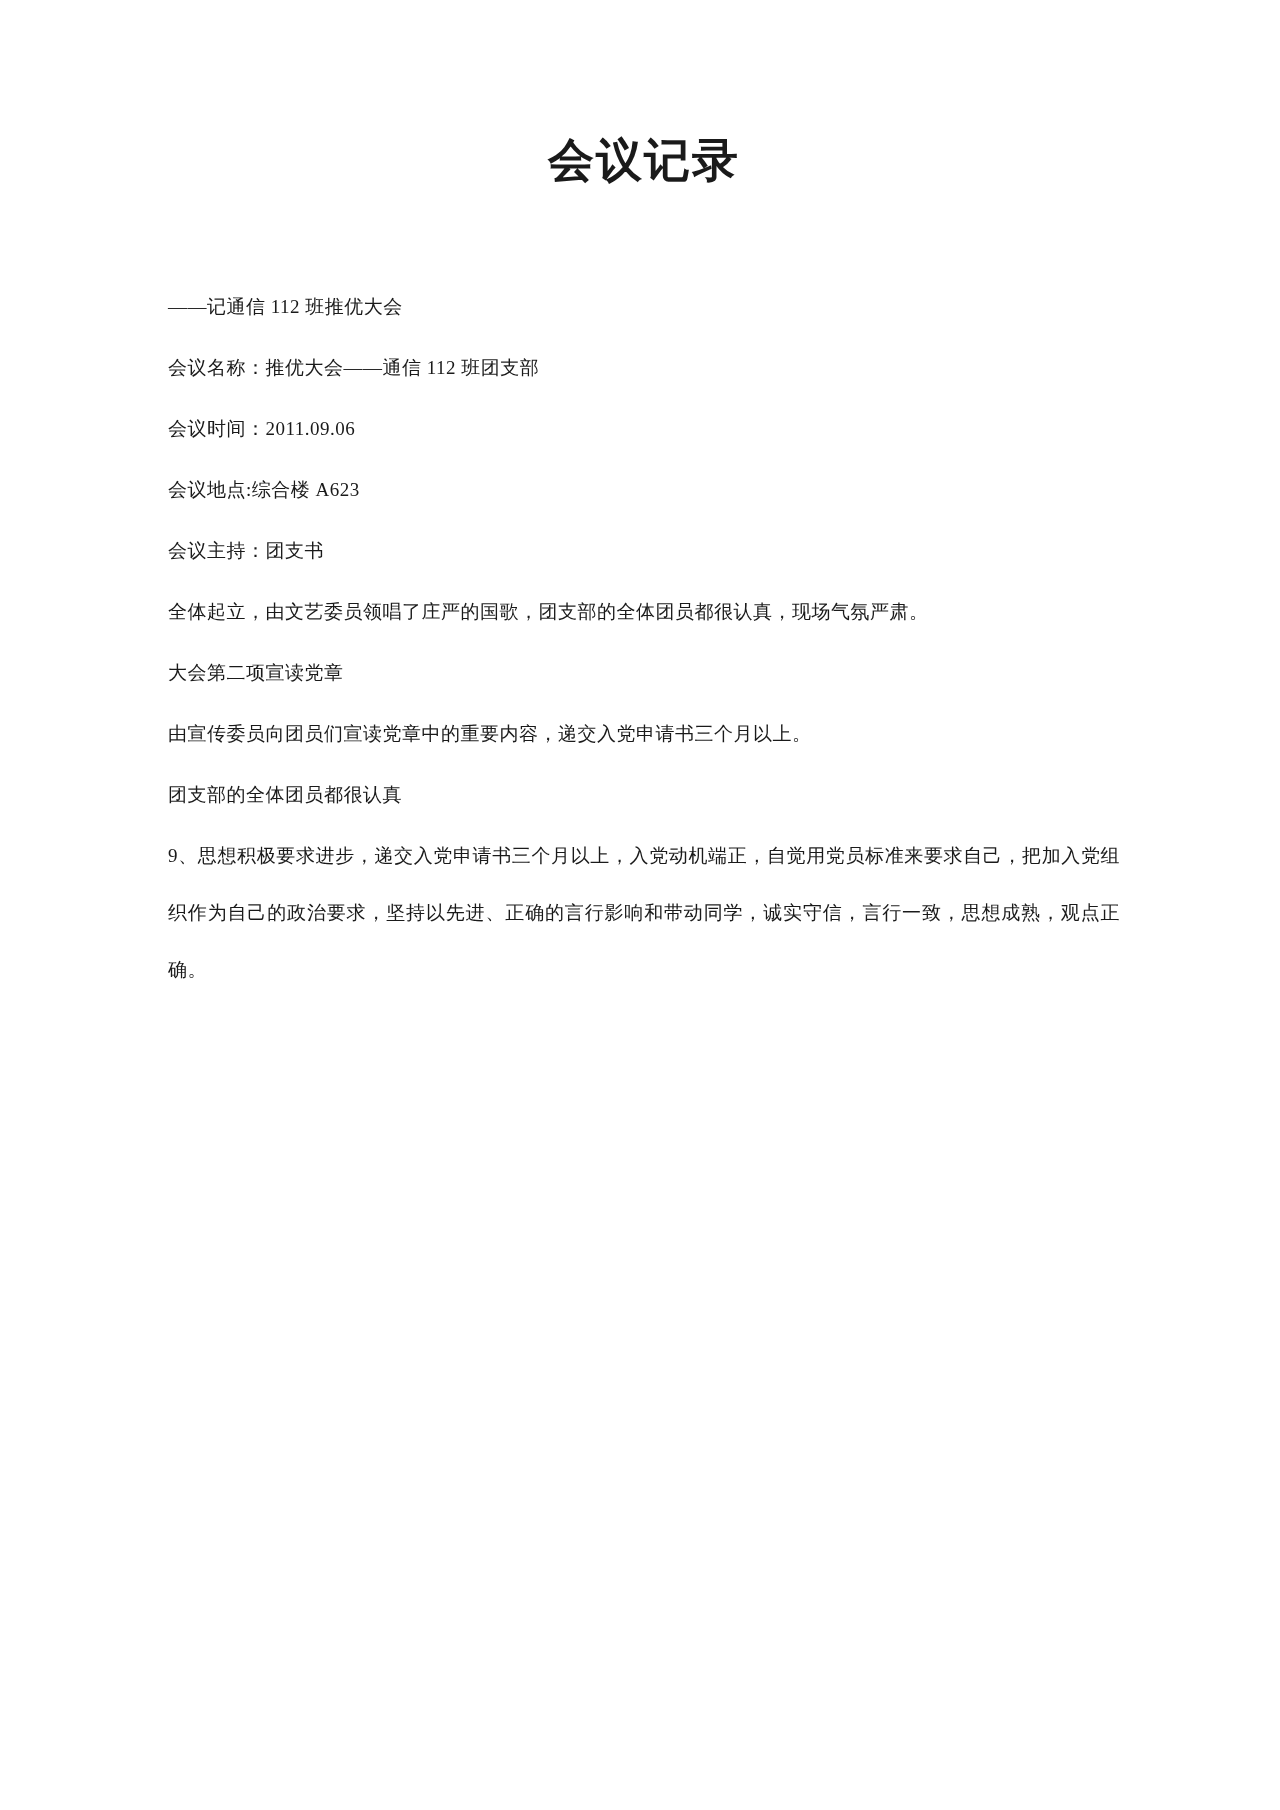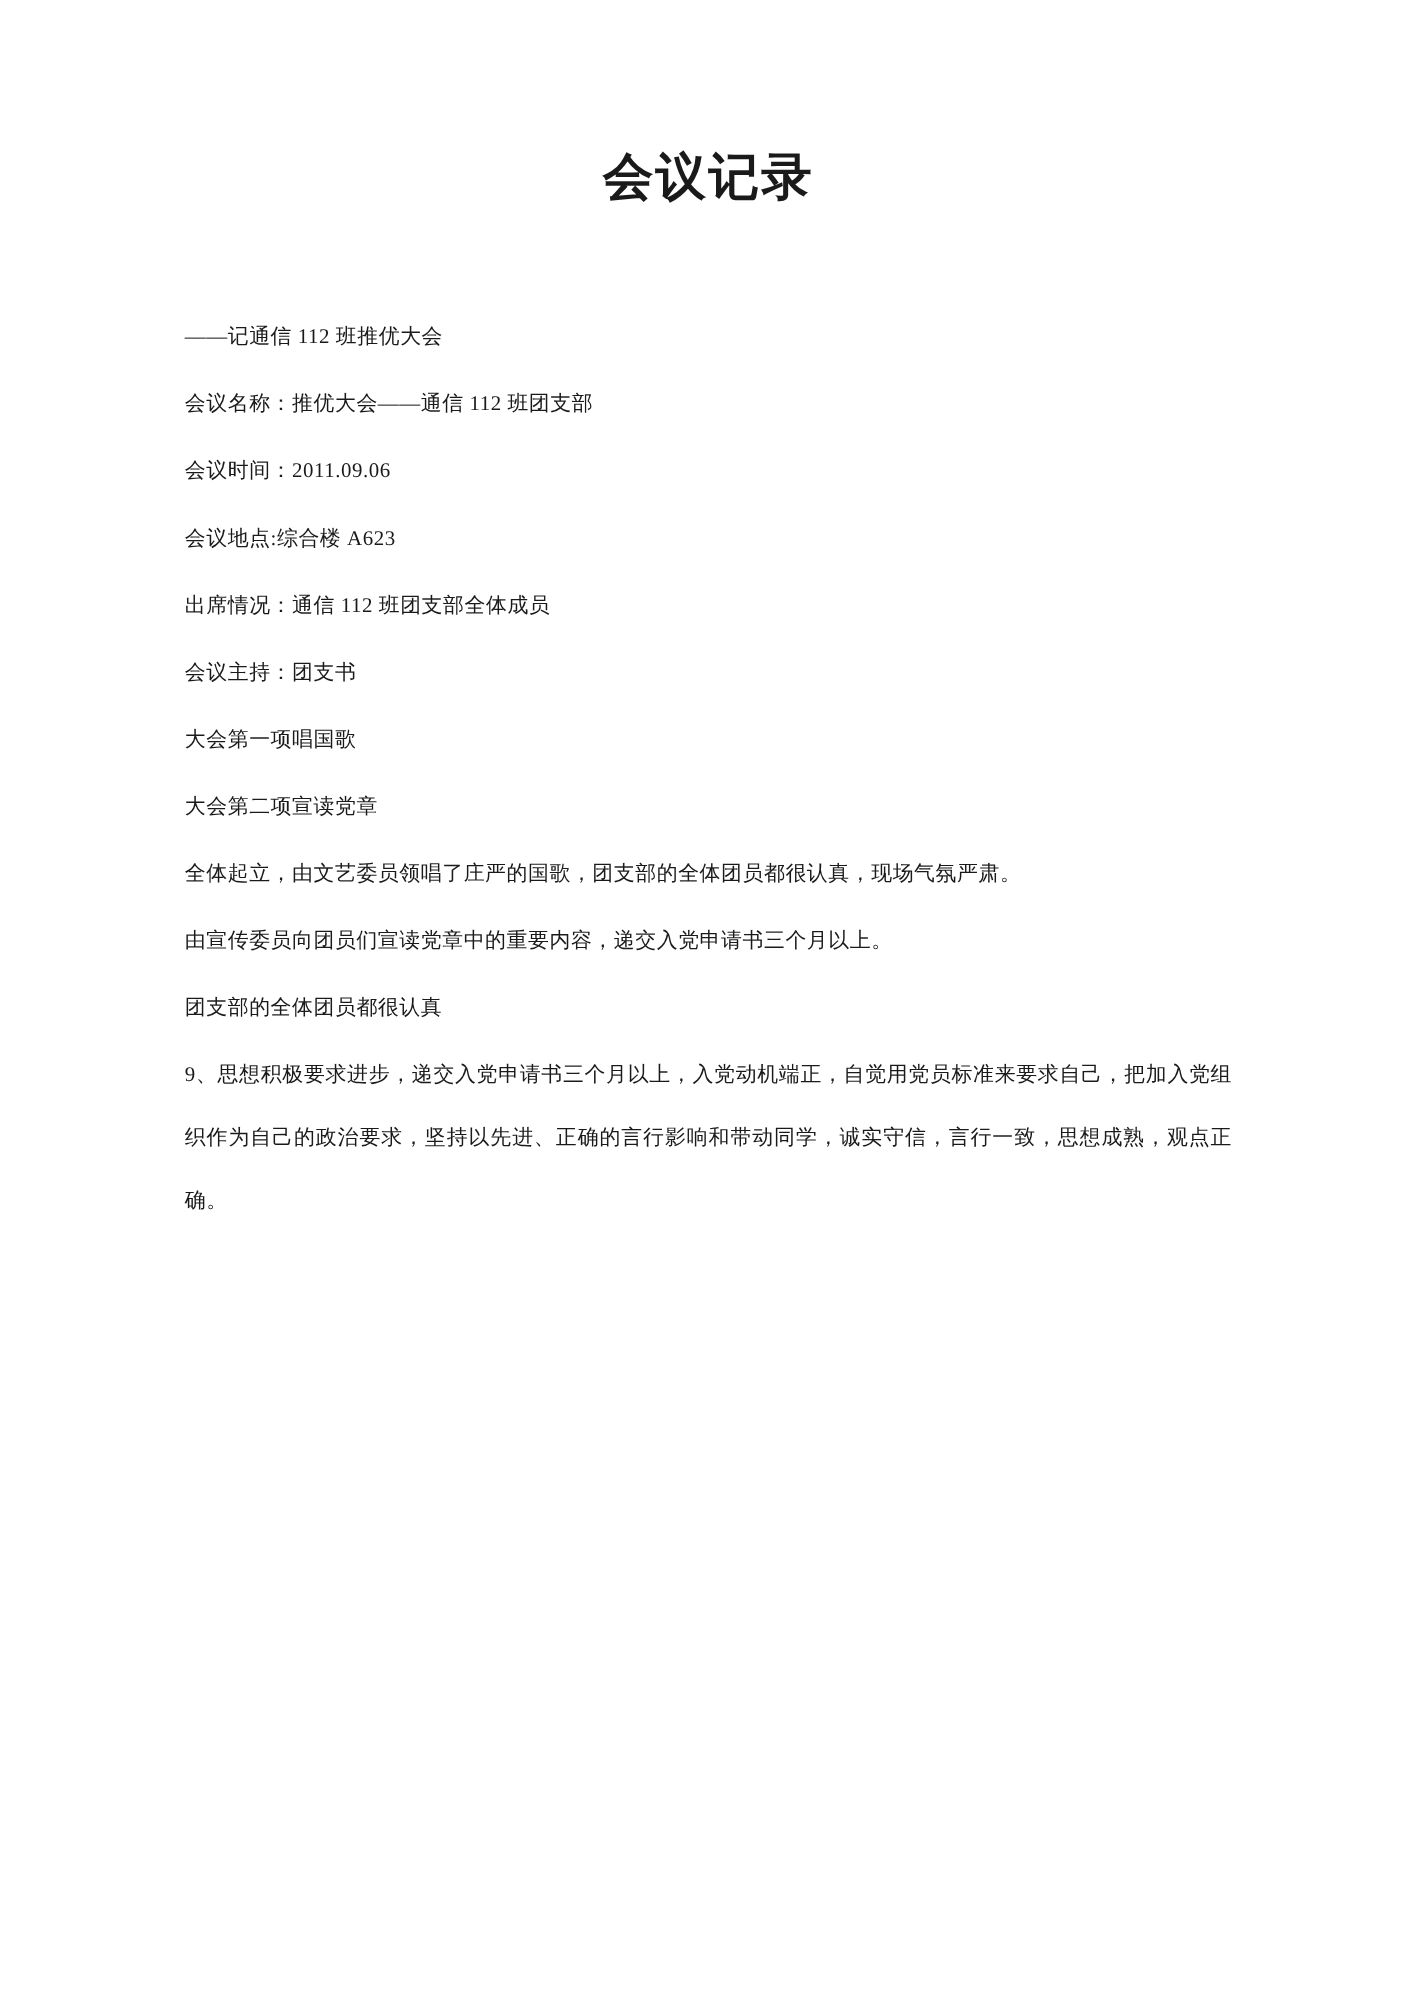--- a/index.html
+++ b/index.html
@@ -47,22 +47,20 @@
 </head>
 <body>
 
 <div class="page">
   <h1 class="doc-title">会议记录</h1>
   <div class="body-block">
     <p class="para">——记通信 112 班推优大会</p>
     <p class="para">会议名称：推优大会——通信 112 班团支部</p>
     <p class="para">会议时间：2011.09.06</p>
     <p class="para">会议地点:综合楼 A623</p>
-    <p class="para">出席情况：通信 112 班团支部全体成员</p>
     <p class="para">会议主持：团支书</p>
-    <p class="para">大会第一项唱国歌</p>
+    <p class="para">全体起立，由文艺委员领唱了庄严的国歌，团支部的全体团员都很认真，现场气氛严肃。</p>
     <p class="para">大会第二项宣读党章</p>
-    <p class="para">全体起立，由文艺委员领唱了庄严的国歌，团支部的全体团员都很认真，现场气氛严肃。</p>
     <p class="para">由宣传委员向团员们宣读党章中的重要内容，递交入党申请书三个月以上。</p>
     <p class="para">团支部的全体团员都很认真</p>
     <p class="para tight">9、思想积极要求进步，递交入党申请书三个月以上，入党动机端正，自觉用党员标准来要求自己，把加入党组织作为自己的政治要求，坚持以先进、正确的言行影响和带动同学，诚实守信，言行一致，思想成熟，观点正确。</p>
   </div>
 </div>
 
 </body></html>

